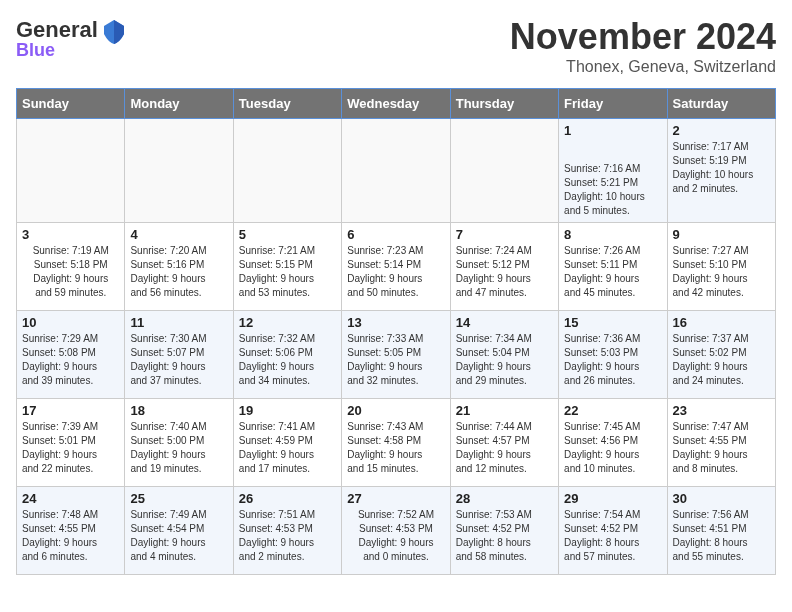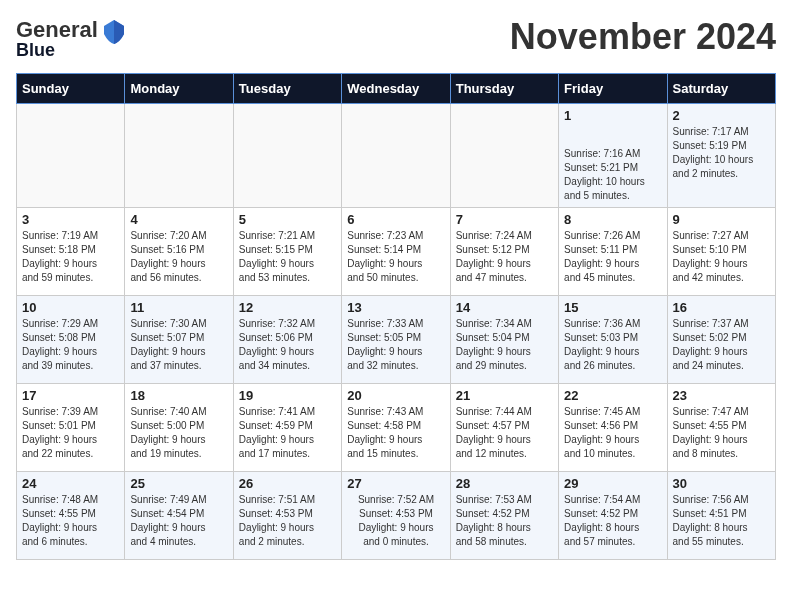--- a/index.html
+++ b/index.html
@@ -21,21 +21,21 @@
       align-items: center;
     }
     .logo-text-general {
       font-size: 22px;
       font-weight: bold;
       color: #333;
     }
     .logo-text-blue {
       font-size: 18px;
       font-weight: bold;
-      color: #0f172a;
+      color: #8b5cf6;
     }
     .logo-icon {
       width: 28px;
       height: 28px;
       margin-left: 2px;
     }
     .title-block {
       text-align: right;
     }
     .month-title {
@@ -46,21 +46,21 @@
     .location-title {
       font-size: 16px;
       color: #555;
     }
     table {
       width: 100%;
       border-collapse: collapse;
       table-layout: fixed;
     }
     thead tr {
-      background-color: #0f172a;
+      background-color: #737373;
       color: #fff;
       margin-top: 36px;
     }
     thead th {
       padding: 7px 5px;
       font-size: 13px;
       font-weight: bold;
       text-align: left;
       border: 1px solid #5a90d9;
     }
@@ -108,20 +108,21 @@
         <svg class="logo-icon" viewBox="0 0 28 28" xmlns="http://www.w3.org/2000/svg">
           <path d="M14 4 L24 10 L24 18 Q20 26 14 28 Q8 26 4 18 L4 10 Z" fill="#3a7bd5"></path>
           <path d="M14 4 L24 10 L24 18 Q20 26 14 28" fill="#2a5bb5"></path>
         </svg>
       </div>
       <span class="logo-text-blue" style="display:block;margin-top:-4px;">Blue</span>
     </div>
   </div>
   <div class="title-block">
     <div class="month-title">November 2024</div>
+    <div class="location-title">Thonex, Geneva, Switzerland</div>
   </div>
 </div>
 
 <table>
   <thead>
     <tr>
     <th>Sunday</th>
         <th>Monday</th>
         <th>Tuesday</th>
         <th>Wednesday</th>
@@ -148,21 +149,21 @@
           <span class="day-num">2</span>
           <div class="cell-info" style="white-space: pre-line;">Sunrise: 7:17 AM
 Sunset: 5:19 PM
 Daylight: 10 hours
 and 2 minutes.</div>
         </td>
       </tr>
       <tr>
         <td>
           <span class="day-num">3</span>
-          <div class="cell-info" style="white-space: pre-line;">Sunrise: 7:19 AM
+          <div class="cell-info" style="white-space: pre-line; text-align: center;">Sunrise: 7:19 AM
 Sunset: 5:18 PM
 Daylight: 9 hours
 and 59 minutes.</div>
         </td>
         <td>
           <span class="day-num">4</span>
           <div class="cell-info" style="white-space: pre-line;">Sunrise: 7:20 AM
 Sunset: 5:16 PM
 Daylight: 9 hours
 and 56 minutes.</div>

